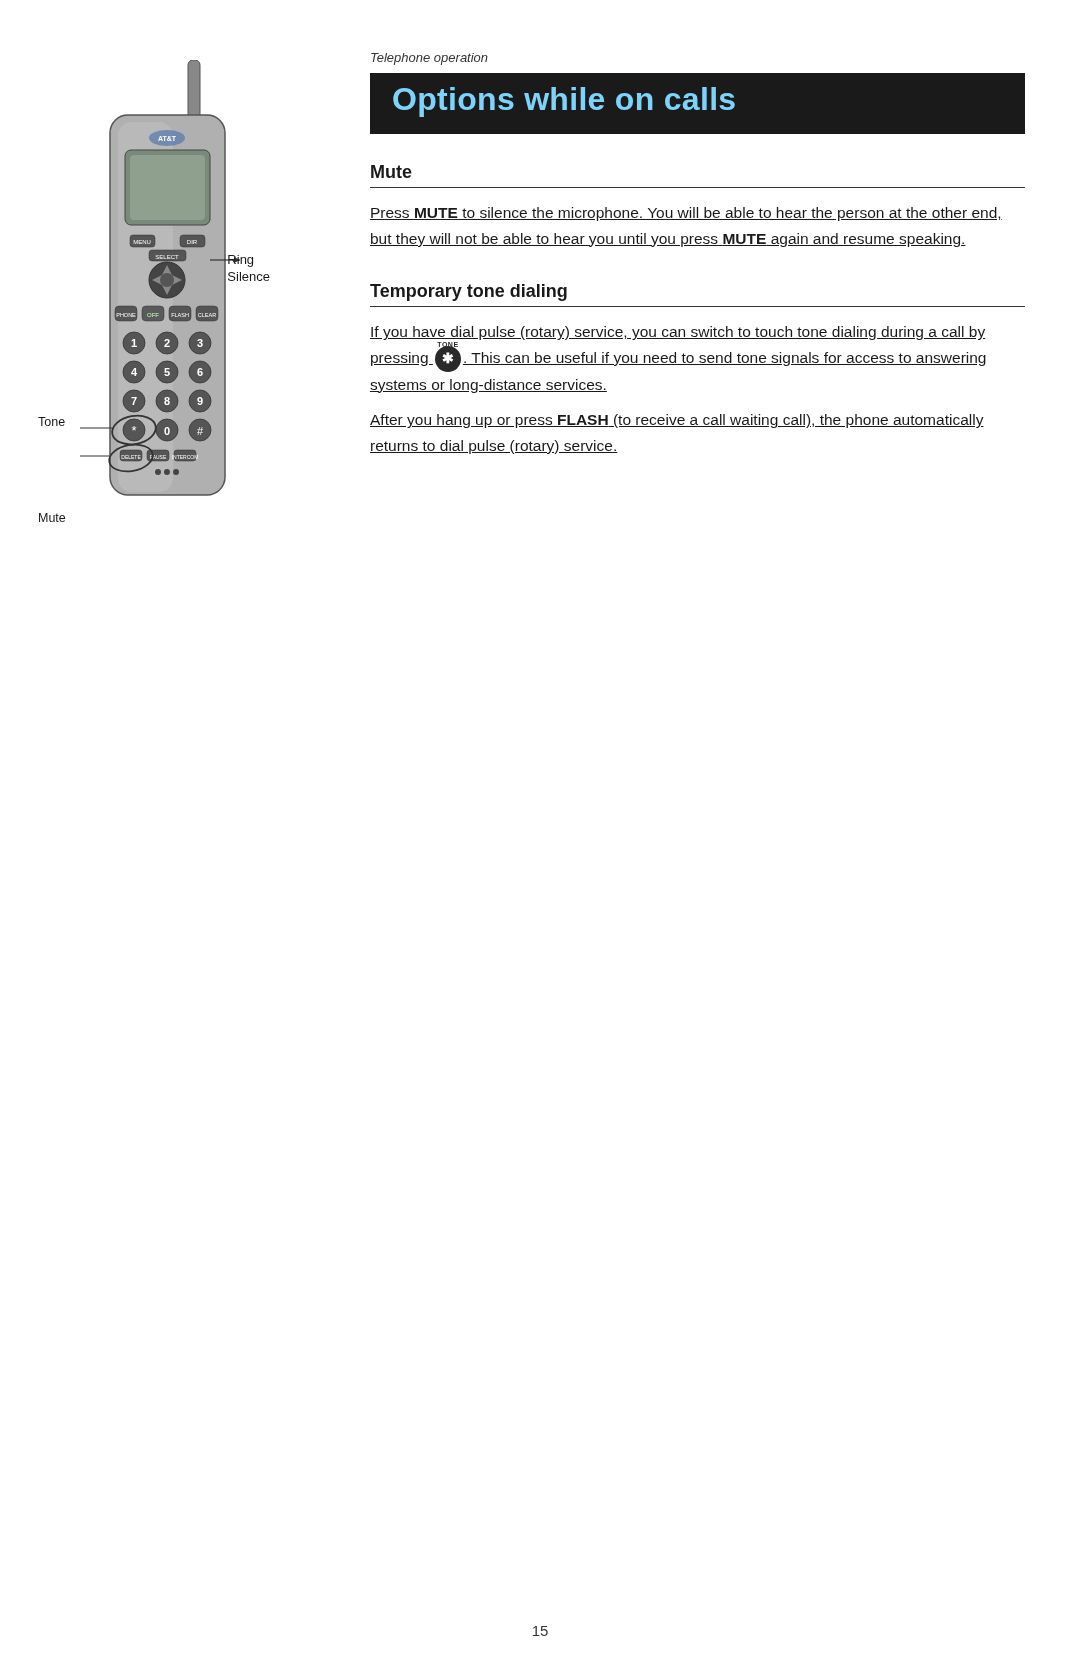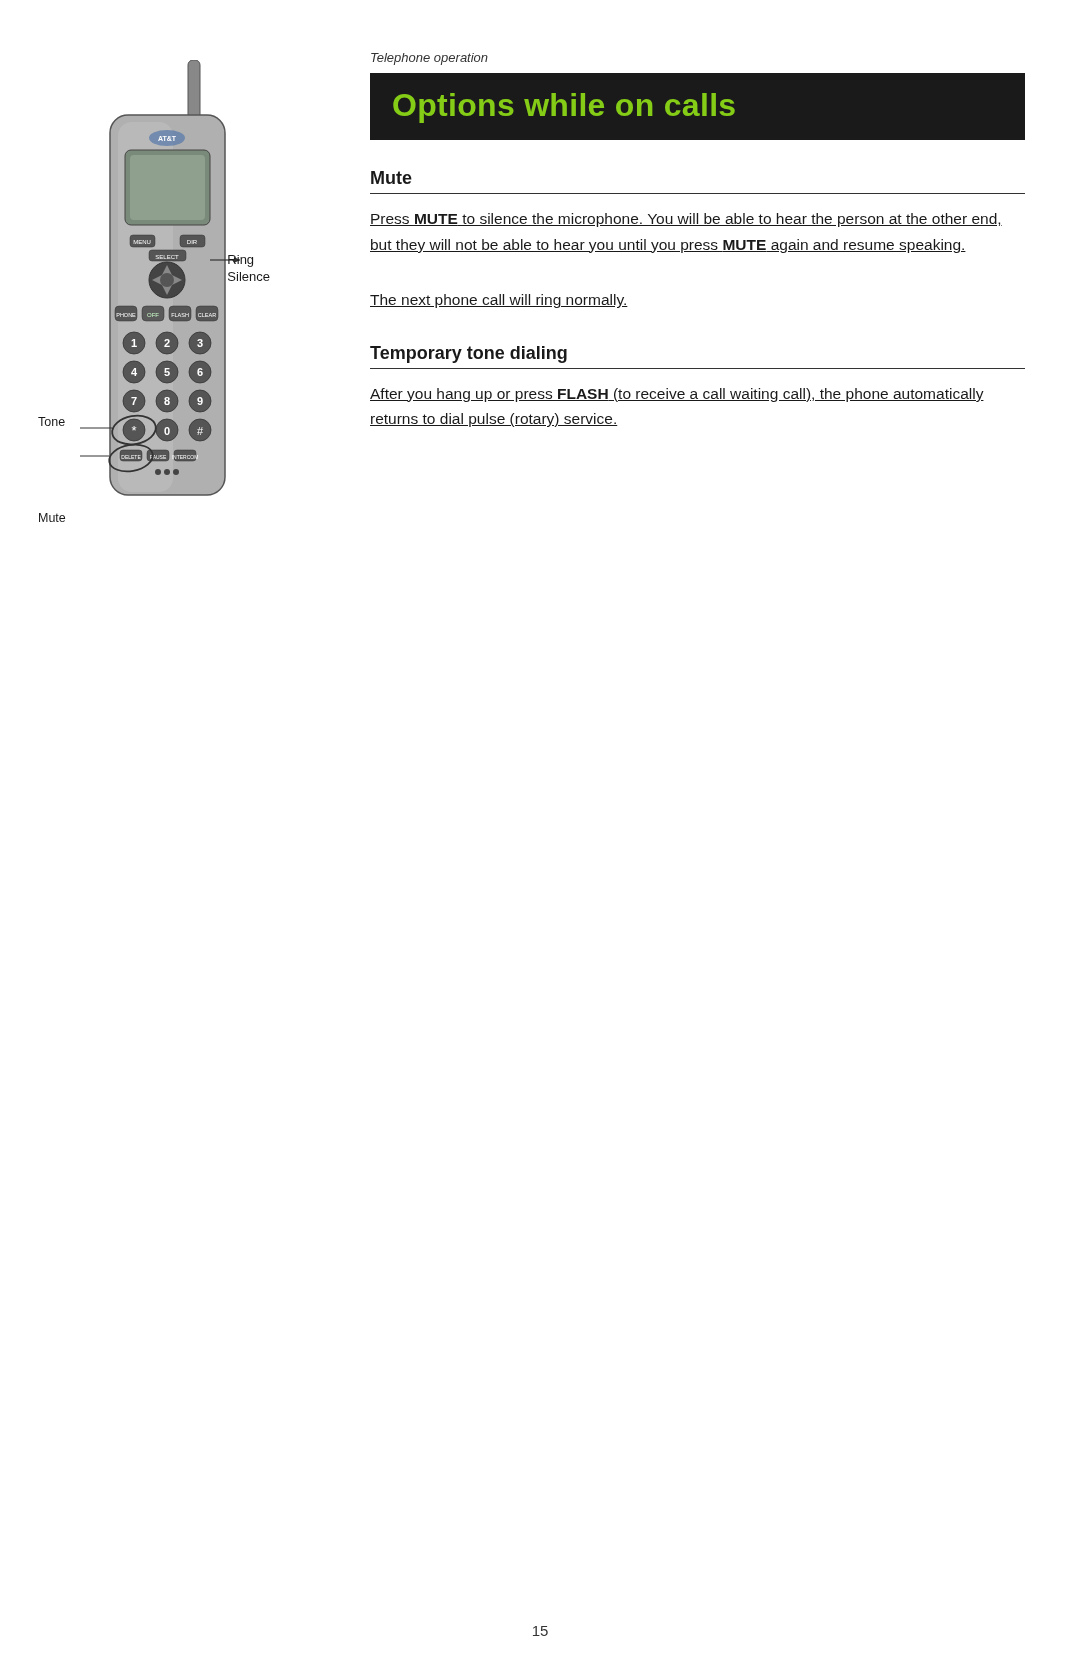--- a/index.html
+++ b/index.html
@@ -50,25 +50,25 @@
     .section-label {
       font-family: Arial, Helvetica, sans-serif;
       font-size: 13px;
       font-style: italic;
       color: #333;
       margin-bottom: 8px;
     }
 
     .page-title-box {
       background: #1a1a1a;
-      color: #84cc16;
+      color: #7dd3fc;
       font-family: Arial, Helvetica, sans-serif;
       font-size: 32px;
       font-weight: bold;
-      padding: 14px 22px 16px 22px;
+      padding: 8px 22px 16px 22px;
       margin-bottom: 28px;
       letter-spacing: 0.3px;
     }
 
     
     .section-heading {
       font-family: Arial, Helvetica, sans-serif;
       font-size: 18px;
       font-weight: bold;
       border-bottom: 1.5px solid #333;
@@ -292,28 +292,32 @@
     <div class="page-title-box">Options while on calls</div>
 
     <div class="section-block">
       <h2 class="section-heading">Mute</h2>
       <p class="body-text">
         Press <b>MUTE</b> to silence the microphone. You will be able to hear the person at the other end, but they will not be able to hear you until you press <b>MUTE</b> again and resume speaking.
       </p>
     </div>
 
     <div class="section-block">
-      <p class="body-text">
-        The next phone call will ring normally.
-      </p>
     </div>
 
     <div class="section-block">
       <h2 class="section-heading">Temporary tone dialing</h2>
       <p class="body-text">
+        If you have dial pulse (rotary) service, you can switch to touch tone dialing during a call by pressing
+        <span class="tone-icon">
+          <span class="tone-label">TONE</span>
+          ✱
+        </span>. This can be useful if you need to send tone signals for access to answering systems or long-distance services.
+      </p>
+      <p class="body-text">
         After you hang up or press <b>FLASH</b> (to receive a call waiting call), the phone automatically returns to dial pulse (rotary) service.
       </p>
     </div>
 
   </div>
 
   <div class="page-number">15</div>
 
 </div>
 

